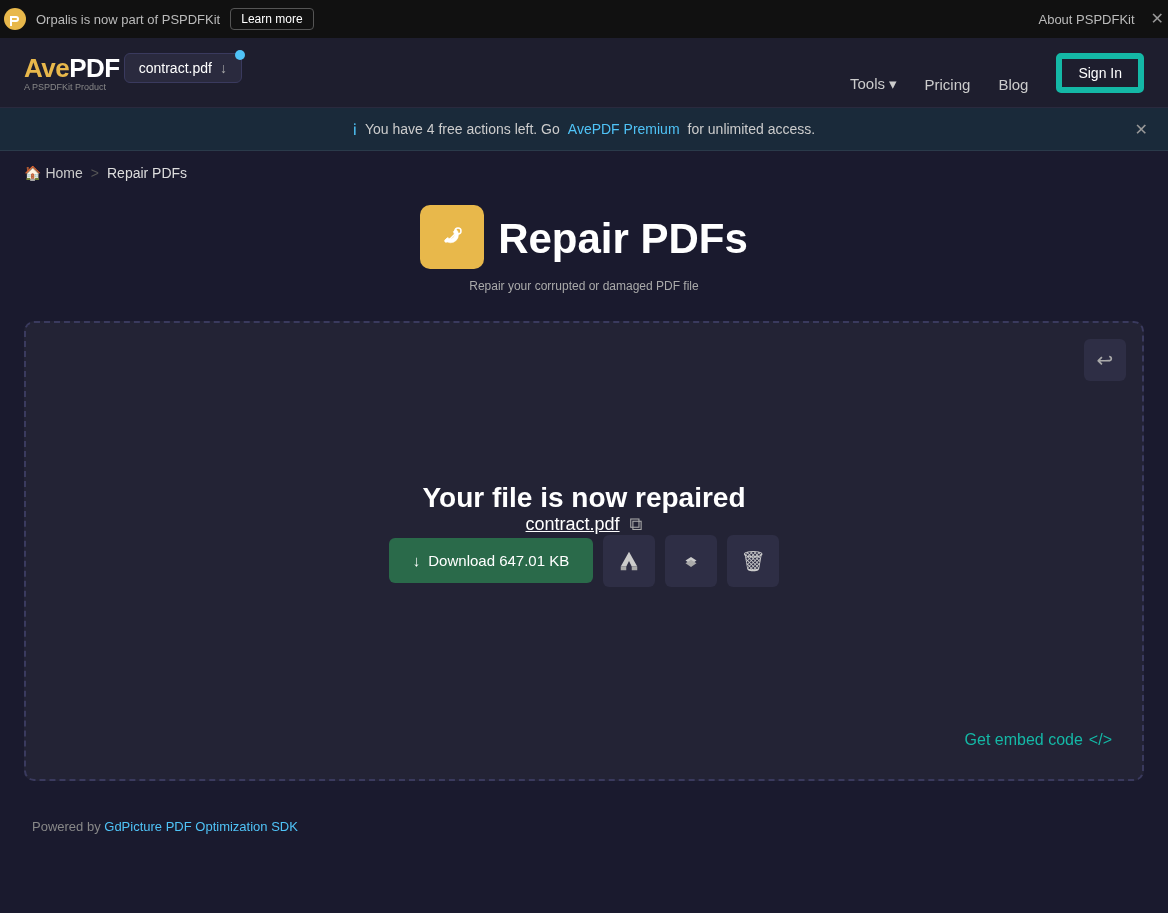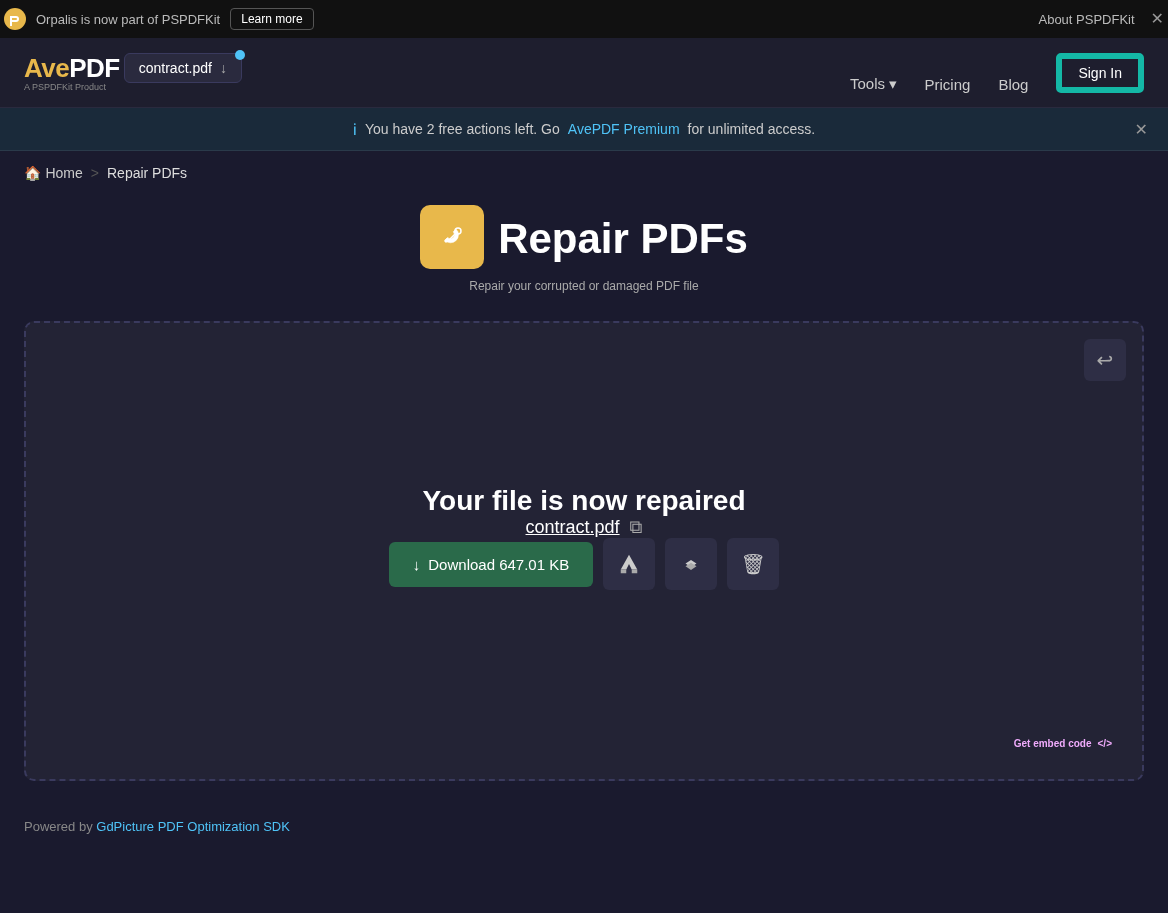--- a/index.html
+++ b/index.html
@@ -201,25 +201,25 @@
       cursor: pointer;
       font-size: 20px;
     }
 
     .card-footer {
       display: flex;
       justify-content: flex-end;
       padding-top: 16px;
       margin-top: auto;
     }
-    .embed-link { color: #f0abfc; font-size: 10px; cursor: pointer; display: flex; align-items: center; gap: 6px; font-weight: bold; }
+    .embed-link { color: #14b8a6; font-size: 16px; cursor: pointer; display: flex; align-items: center; gap: 6px; }
 
     
     .page-footer {
-      padding: 14px 24px;
+      padding: 14px 32px;
       font-size: 13px;
       color: #888;
     }
     .page-footer a { color: #4fc3f7; text-decoration: none; }
   </style>
 </head>
 <body>
 
 <div class="notif-bar">
   <div class="notif-bar-left">
@@ -256,21 +256,21 @@
       <span> ▾</span>
     </div>
     <div class="nav-item">Pricing</div>
     <div class="nav-item">Blog</div>
     <button class="signin-btn">Sign In</button>
   </nav>
 </header>
 
 <div class="info-banner">
   <span class="info-icon">ℹ</span>
-  <span>You have 2 free actions left. Go </span>
+  <span>You have 4 free actions left. Go </span>
   <span class="premium-link">AvePDF Premium</span>
   <span> for unlimited access.</span>
   <span class="banner-close">✕</span>
 </div>
 
 <div class="breadcrumb">
   <span class="breadcrumb-home">
     <span>🏠</span>
     <span>Home</span>
   </span>

